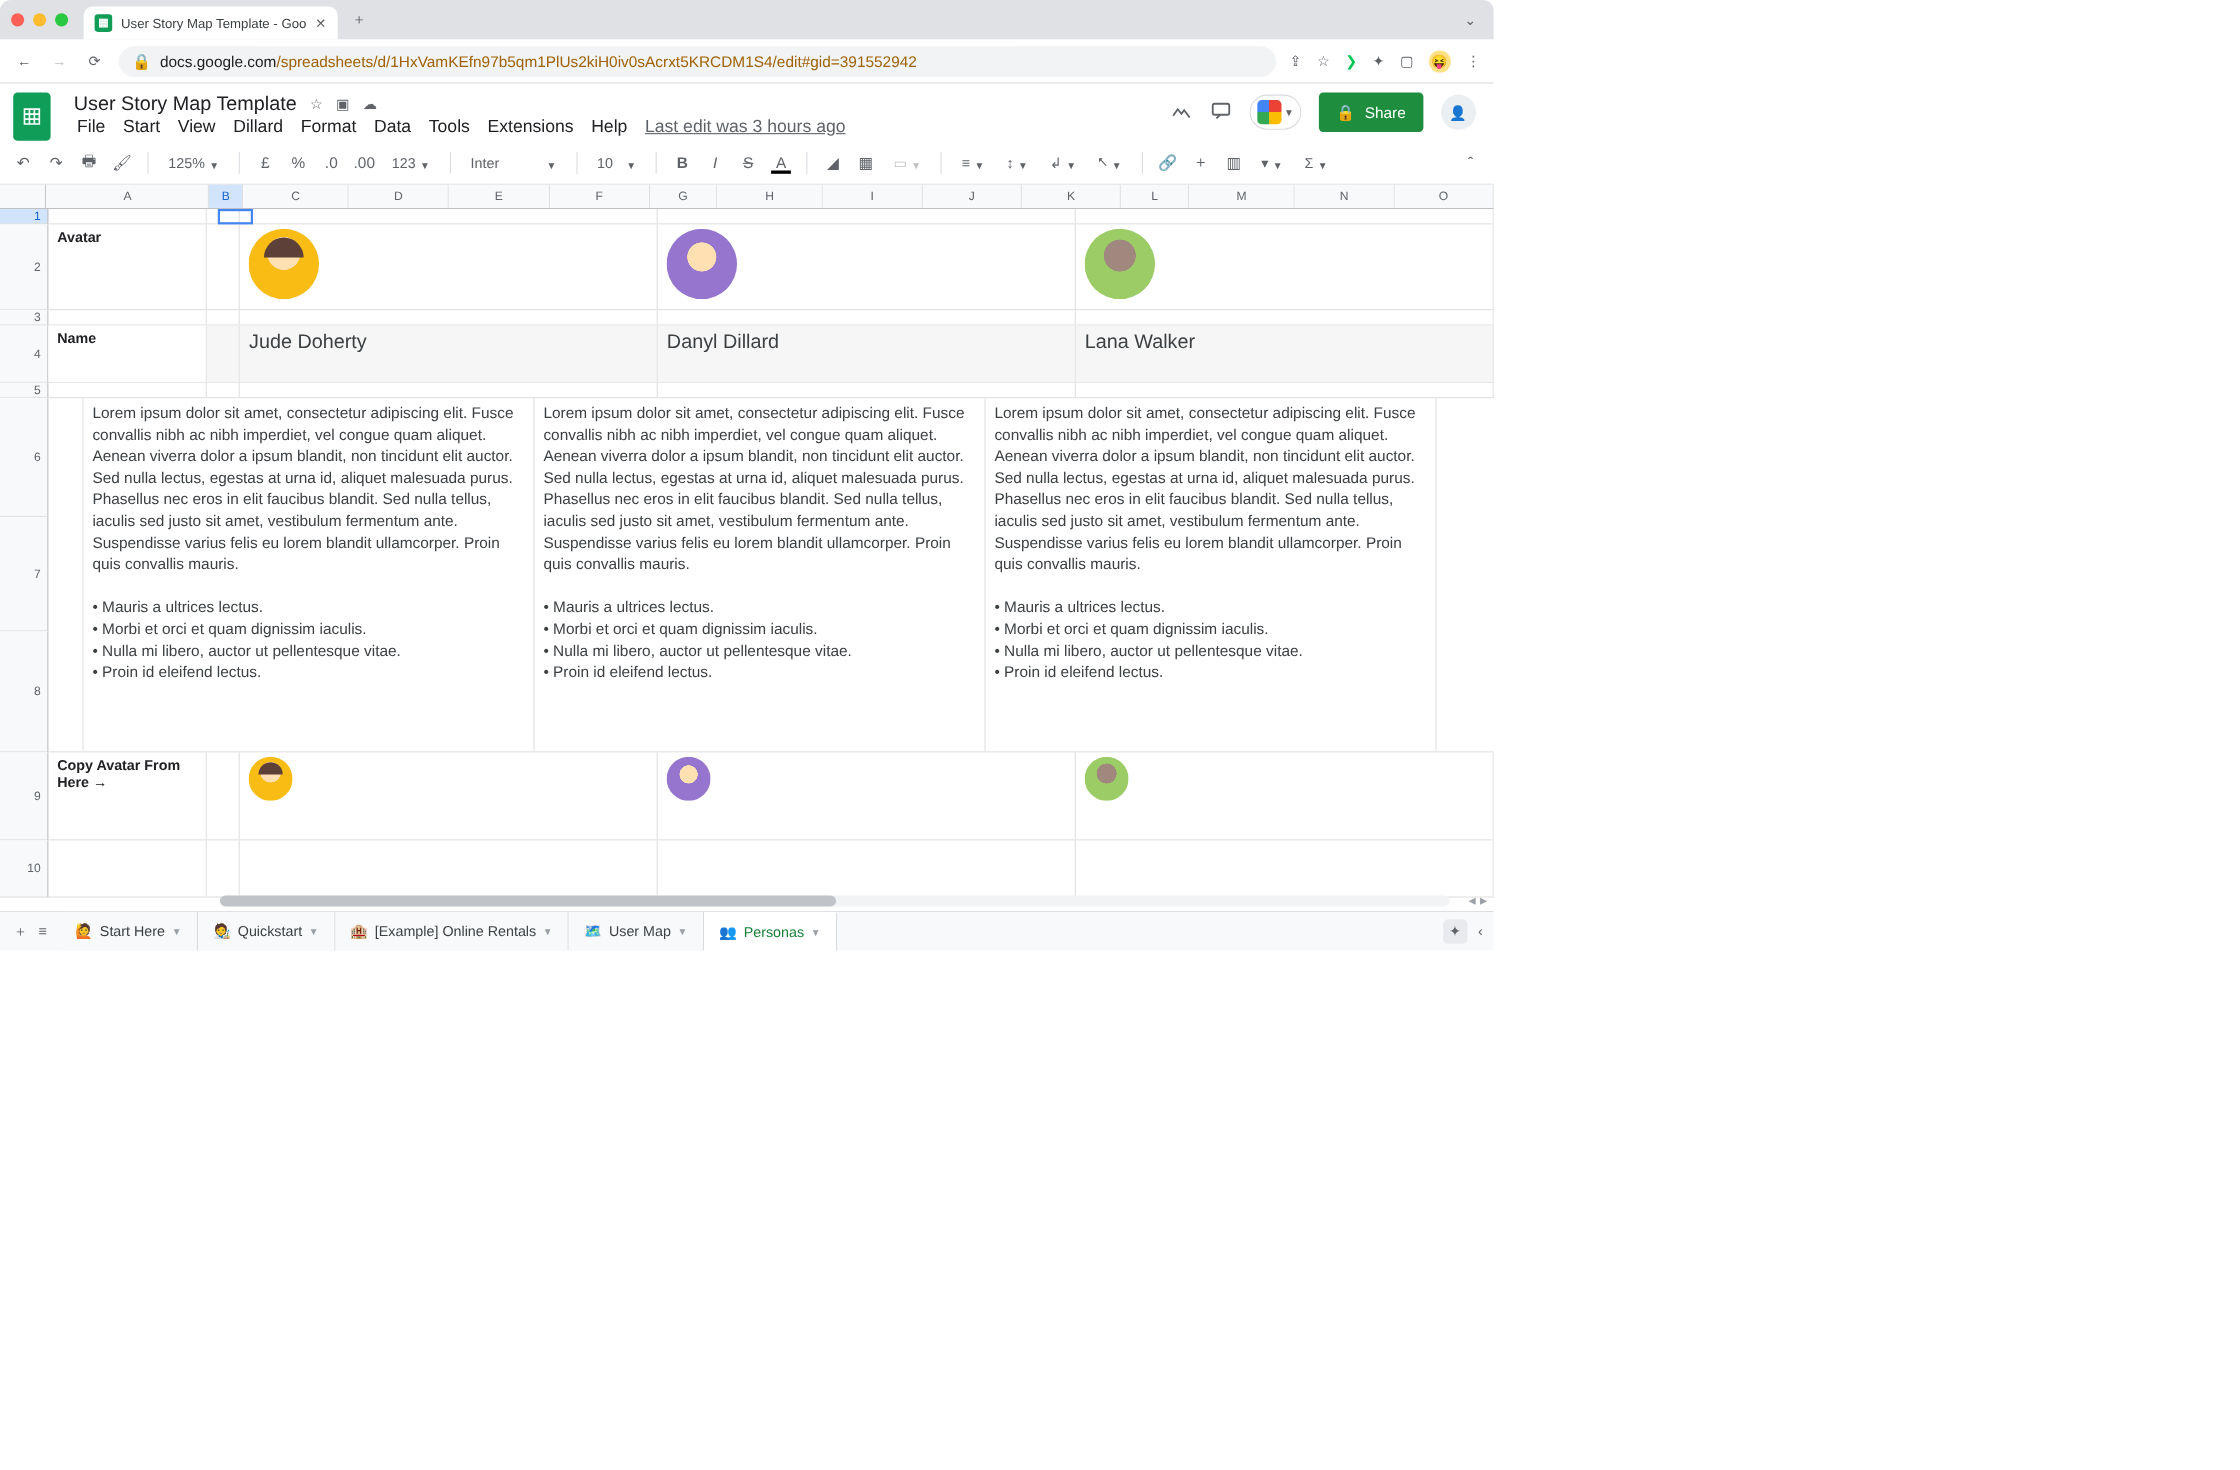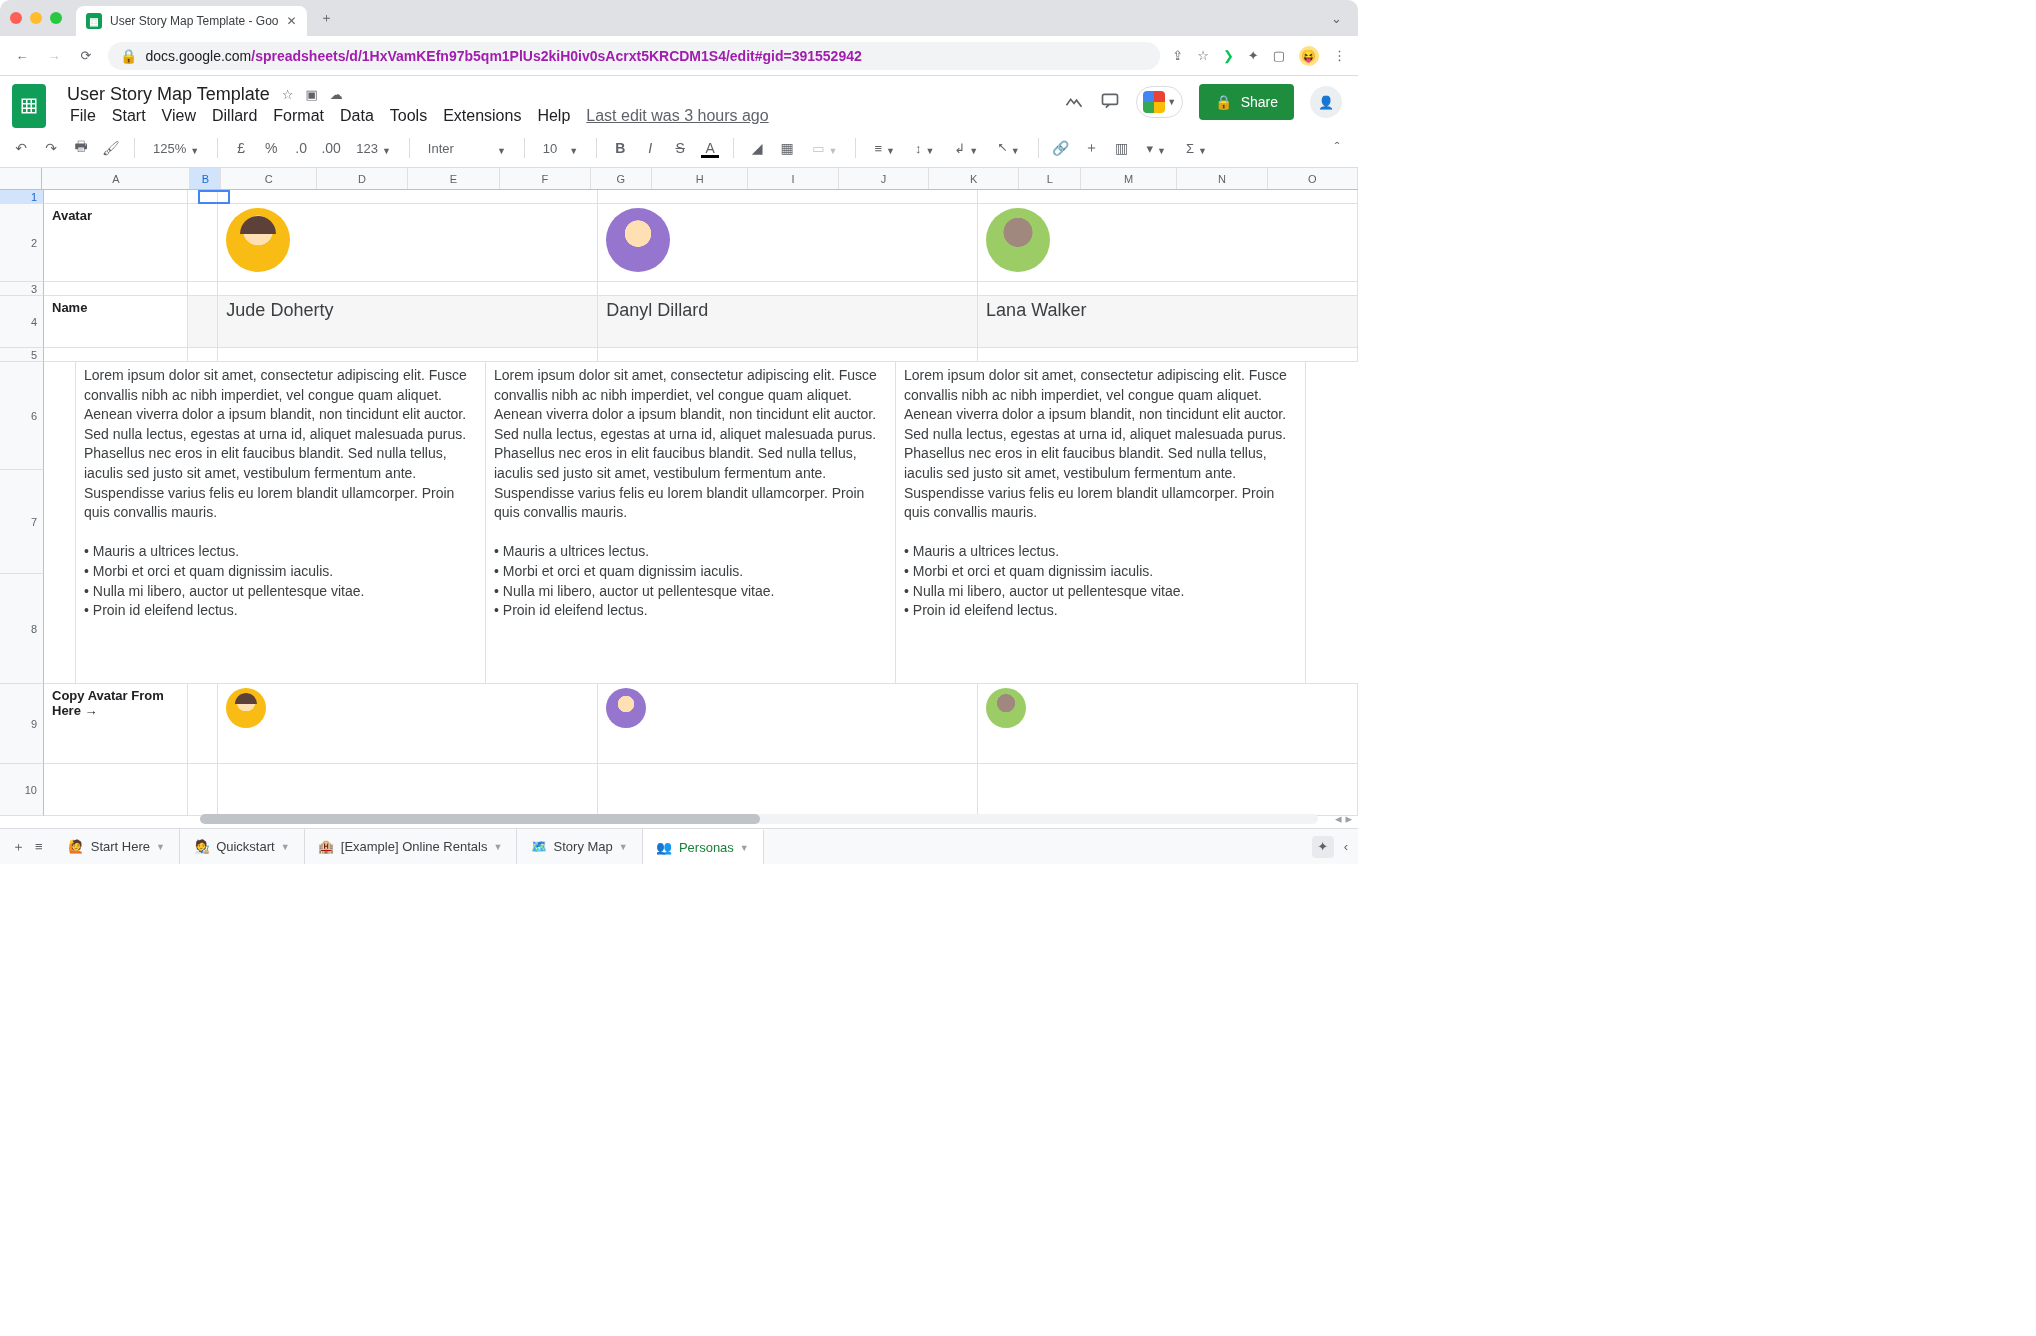--- a/index.html
+++ b/index.html
@@ -43,21 +43,21 @@
   .chrome-toolbar {
     height:40px; background:#fff; border-bottom:1px solid var(--g-border);
     display:flex; align-items:center; gap:12px; padding:0 12px;
   }
   .nav-icn { width:20px; height:20px; display:flex; align-items:center; justify-content:center; color:#5f6368; }
   .addr-bar {
     flex:1; height:28px; background:#f1f3f4; border-radius:14px; display:flex; align-items:center;
     padding:0 12px; color:#202124; font-size:14px; gap:8px;
   }
   .addr-bar .lock{color:#5f6368;}
-  .addr-text .host{color:#202124;} .addr-text .path{color:#a21caf;font-weight:bold;}
+  .addr-text .host{color:#202124;} .addr-text .path{color:#a16207;}
   .chrome-right-icons{display:flex; gap:14px; align-items:center; color:#5f6368;}
   .ext-shield{color:#00c853;}
   .ext-face{width:20px;height:20px;background:#ffe082;border-radius:50%;display:flex;align-items:center;justify-content:center;font-size:12px;}
 
   
   .docs-header{ padding:8px 16px 0 12px; display:flex; align-items:flex-start; gap:10px;}
   .sheets-logo{width:34px;height:44px;background:#0f9d58;border-radius:4px;display:flex;align-items:center;justify-content:center;}
   .sheets-logo svg{fill:#fff;}
   .docs-title-area{display:flex;flex-direction:column;gap:2px;}
   .docs-title-row{display:flex;align-items:center;gap:12px;}
@@ -416,21 +416,21 @@
       <span>Quickstart</span>
       <span class="dd-caret">▼</span>
     </div>
     <div class="sheet-tab">
       <span>🏨</span>
       <span>[Example] Online Rentals</span>
       <span class="dd-caret">▼</span>
     </div>
     <div class="sheet-tab">
       <span>🗺️</span>
-      <span>Story Map</span>
+      <span>User Map</span>
       <span class="dd-caret">▼</span>
     </div>
     <div class="sheet-tab active">
       <span style="filter:hue-rotate(0)">👥</span>
       <span>Personas</span>
       <span class="dd-caret">▼</span>
     </div>
   </div>
   <div class="sheet-bar-right">
     <span class="explore-box">✦</span>

